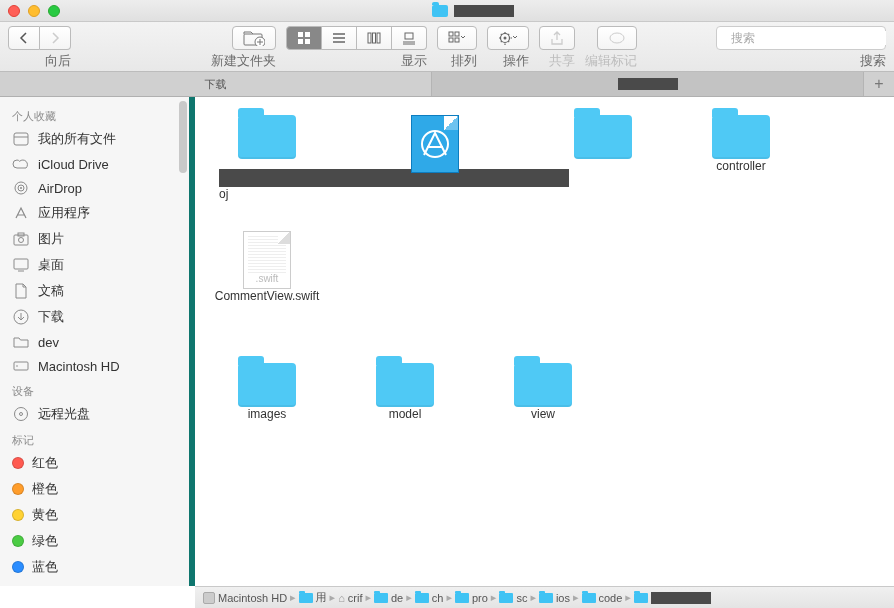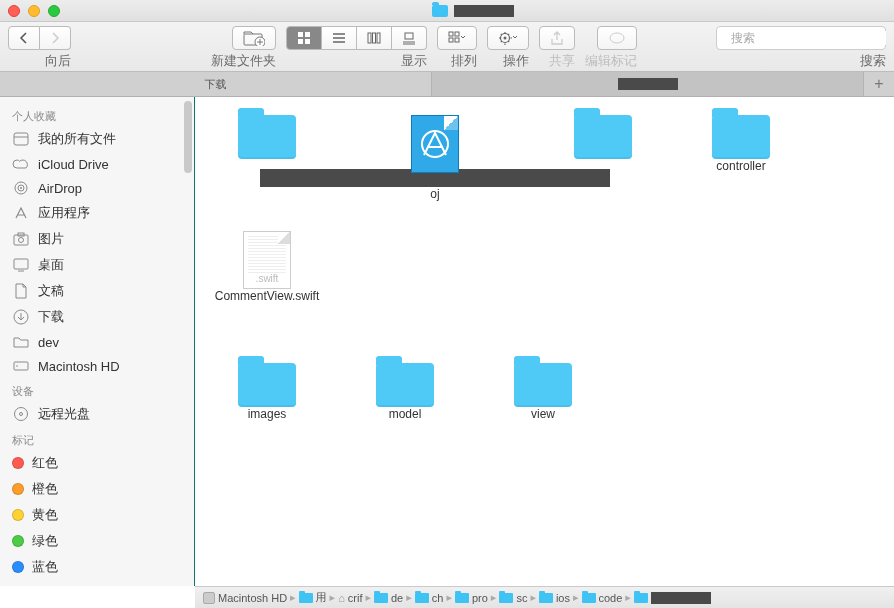--- a/index.html
+++ b/index.html
@@ -32,21 +32,21 @@
 .search-box input { border: none; outline: none; flex: 1; font-size: 12px; color: #333; }
 .search-box input::placeholder { color: #aaa; }
 
 .tabs-row { height: 25px; background: #d0d0d0; border-bottom: 1px solid #b0b0b0; display: flex; }
 .tab { flex: 1; display: flex; align-items: center; justify-content: center; font-size: 11px; color: #555; border-right: 1px solid #b4b4b4; }
 .tab.active { background: #c3c3c3; }
 .tab-mask { width: 60px; height: 12px; background: #4a4a4a; }
 .tab-add { width: 30px; display: flex; align-items: center; justify-content: center; color: #777; font-size: 16px; }
 
 .main { display: flex; height: 489px; }
-.sidebar { width: 195px; background: #f6f6f6; border-right: 1px solid #0f766e; overflow-y: auto; padding: 6px 0; position: relative; }
+.sidebar { width: 195px; background: #f6f6f6; border-right: 6px solid #0f766e; overflow-y: auto; padding: 6px 0; position: relative; }
 .sb-scroll { position:absolute; right:2px; top:4px; width:8px; height:72px; background:#c9c9c9; border-radius:4px; }
 .sb-header { font-size: 11px; color: #8a8a8a; padding: 6px 12px 2px; }
 .sb-item { display: flex; align-items: center; gap: 8px; padding: 4px 12px; font-size: 13px; color: #333; cursor: default; }
 .sb-icon { width: 18px; height: 16px; display: flex; align-items: center; justify-content: center; color: #8a8a8a; }
 .tag-dot { width: 12px; height: 12px; border-radius: 50%; border: 1px solid rgba(0,0,0,.15); }
 
 .content { flex: 1; background: #fff; overflow: auto; padding: 18px 24px; }
 .icon-grid { display: flex; flex-wrap: wrap; gap: 30px 42px; align-content: flex-start; }
 .item { width: 96px; display: flex; flex-direction: column; align-items: center; }
 .folder-icon { width: 58px; height: 44px; background: #4fc9f5; border-radius: 4px; position: relative; box-shadow: inset 0 -2px 0 rgba(0,0,0,.05); }
@@ -356,21 +356,21 @@
         <span>蓝色</span>
       </div>
     <div class="sb-item">
         <span>紫色</span>
       </div>
   </div>
 
   <div class="content">
     <div class="icon-grid">
 
-      <div style="display:flex; flex-direction:column; align-items:center;">
+      <div style="display:flex; flex-direction:column; align-items:flex-start;">
         <div style="display:flex; gap:72px;">
           <div class="item">
               <div class="folder-icon"></div>
             </div>
           <div class="item">
             <div class="xcproj">
               <svg width="34" height="34">
                   <circle cx="17" cy="17" r="13"></circle>
                   <path d="M6 28L17 6l11 22M9 20h16"></path>
                 </svg>

